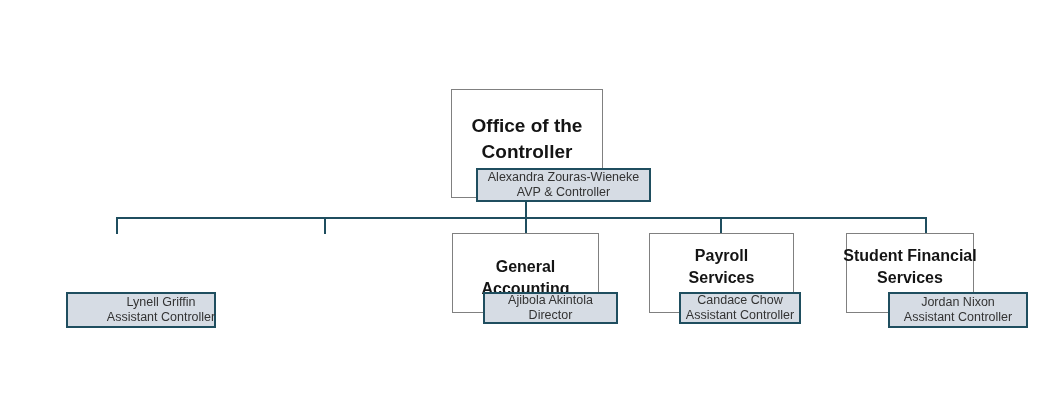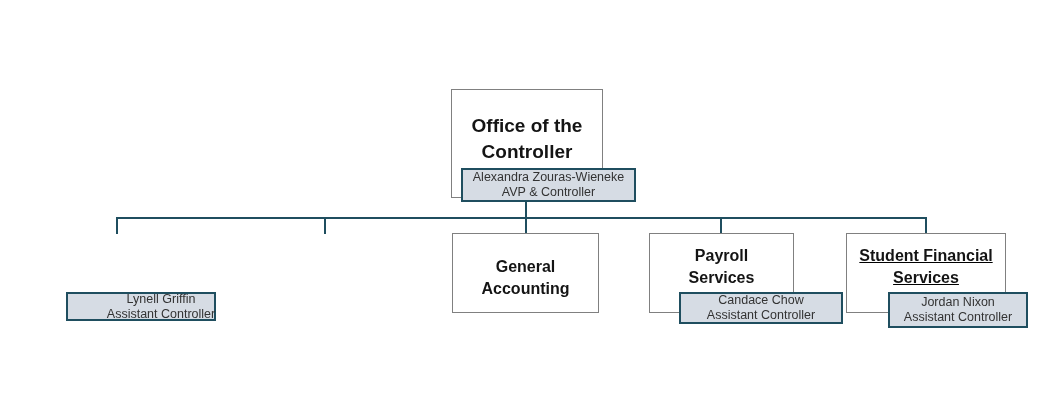--- a/index.html
+++ b/index.html
@@ -81,46 +81,50 @@
   <div class="connector" style="left:95px; top:217px; width:2px; height:17px;"></div>
   <div class="connector" style="left:303px; top:217px; width:2px; height:17px;"></div>
   <div class="connector" style="left:504px; top:217px; width:2px; height:17px;"></div>
   <div class="connector" style="left:699px; top:217px; width:2px; height:17px;"></div>
   <div class="connector" style="left:904px; top:217px; width:2px; height:17px;"></div>
 
   <div class="org-box root" style="left:430px; top:89px; width:152px; height:109px;">
     <div class="org-title">Office of the
 Controller</div>
   </div>
-  <div class="sub-box" style="left:440px; top:168px; width:175px; height:34px;">
+  <div class="sub-box" style="left:455px; top:168px; width:175px; height:34px;">
     <div class="person-name">Alexandra Zouras-Wieneke</div>
     <div class="person-role">AVP &amp; Controller</div>
   </div>
 
-  <div class="sub-box" style="left:45px; top:292px; width:150px; height:29px;padding-left:40px;">
+  <div class="sub-box" style="left:45px; top:292px; width:150px; height:36px;padding-left:40px;">
     <div class="person-name">Lynell Griffin</div>
     <div class="person-role">Assistant Controller</div>
   </div>
 
 
   <div class="org-box dept" style="left:431px; top:233px; width:147px; height:80px;align-items:flex-end;">
     <div class="org-title">General
 Accounting</div>
   </div>
+  <div class="sub-box" style="left:462px; top:292px; width:135px; height:32px;">
+    <div class="person-name">Ajibola Akintola</div>
+    <div class="person-role">Director</div>
+  </div>
 
   <div class="org-box dept" style="left:628px; top:233px; width:145px; height:80px;">
     <div class="org-title">Payroll
 Services</div>
   </div>
-  <div class="sub-box" style="left:658px; top:292px; width:164px; height:32px;">
+  <div class="sub-box" style="left:658px; top:292px; width:122px; height:32px;">
     <div class="person-name">Candace Chow</div>
     <div class="person-role">Assistant Controller</div>
   </div>
 
-  <div class="org-box dept" style="left:825px; top:233px; width:160px; height:80px;text-decoration:underline;">
+  <div class="org-box dept" style="left:825px; top:233px; width:128px; height:80px;">
     <div class="org-title">Student Financial
 Services</div>
   </div>
   <div class="sub-box" style="left:867px; top:292px; width:140px; height:36px;">
     <div class="person-name">Jordan Nixon</div>
     <div class="person-role">Assistant Controller</div>
   </div>
 
 </div>
 

